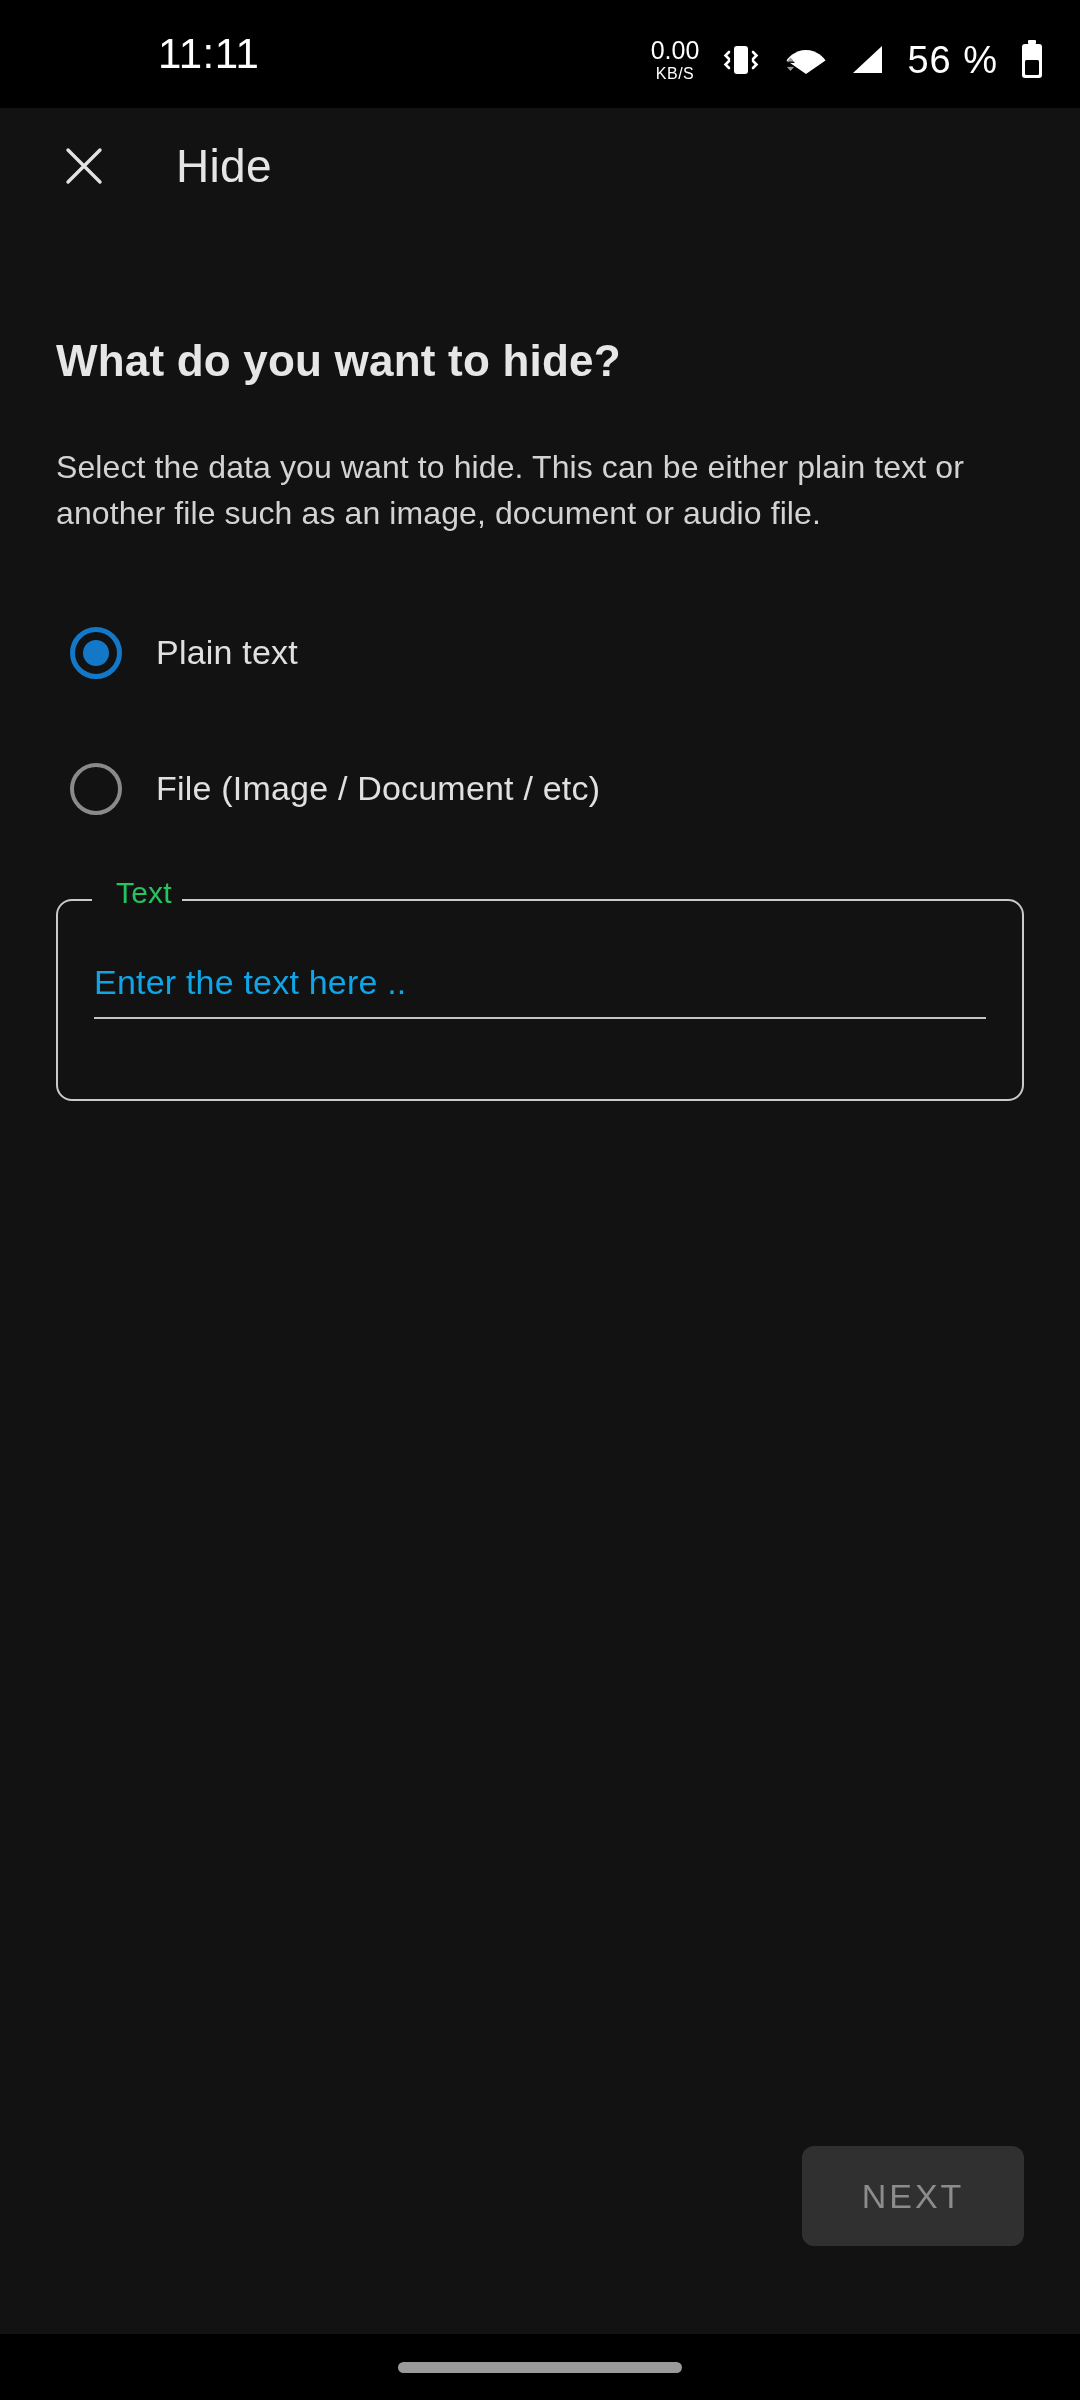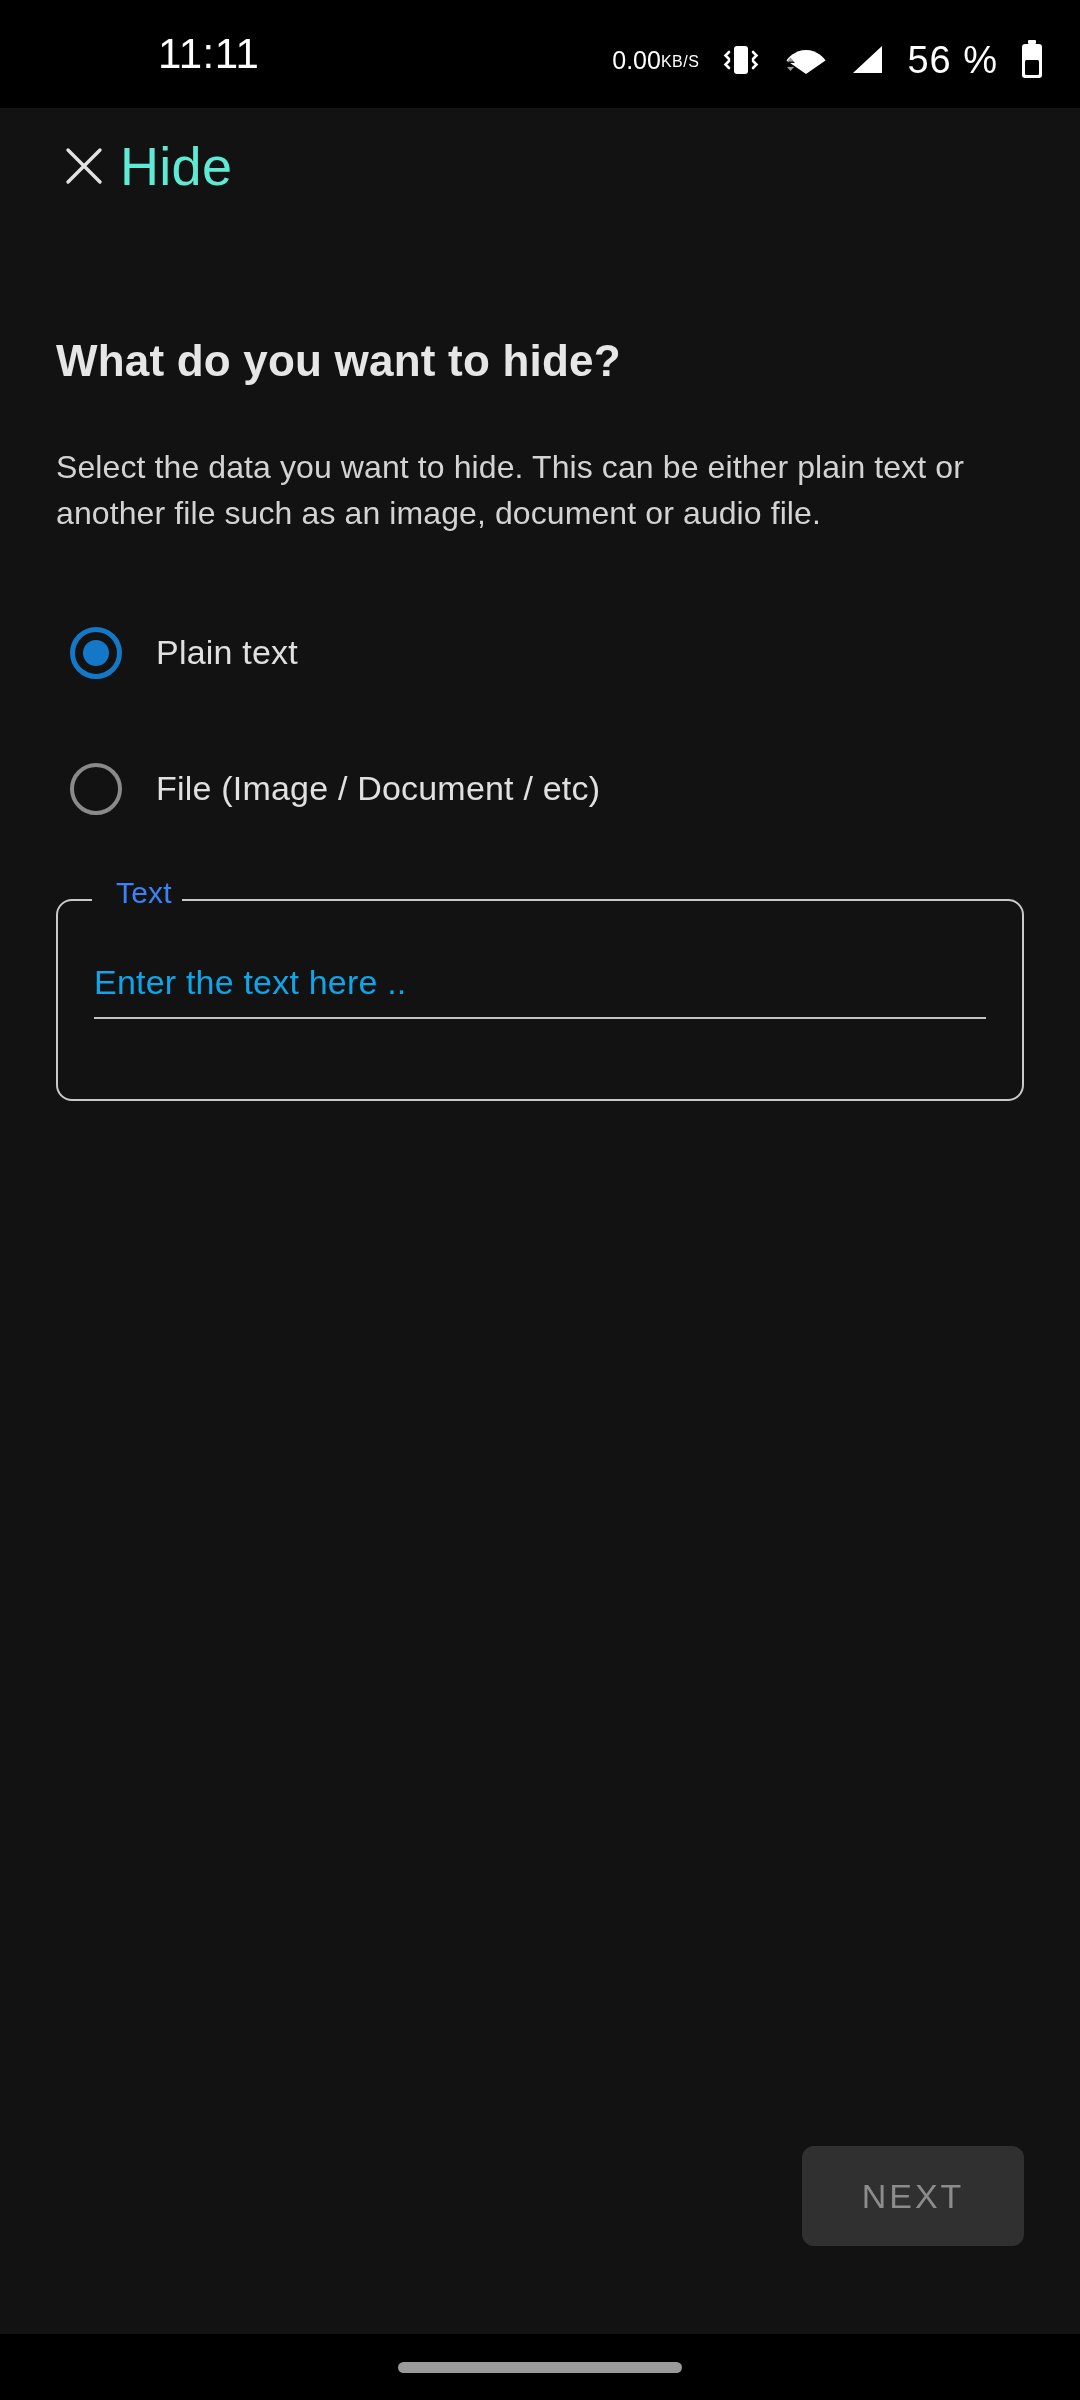--- a/index.html
+++ b/index.html
@@ -29,21 +29,21 @@
     position:absolute; left:158px; top:50%;
     transform:translateY(-50%);
     color:#ffffff; font-size:42px; letter-spacing:0.5px;
     font-weight:400;
   }
   .status-right {
     margin-left:auto;
     display:flex; align-items:center; gap:20px;
   }
   .netspeed {
-    display:flex; flex-direction:row; align-items:center;
+    display:flex; flex-direction:column; align-items:center;
     line-height:1; color:#fff;
   }
   .netspeed .ns-val { font-size:25px; letter-spacing:0px; }
   .netspeed .ns-unit { font-size:16px; letter-spacing:0.5px; margin-top:3px; }
 
   .ic { display:block; }
 
   .battpct { color:#fff; font-size:38px; letter-spacing:1px; white-space:nowrap; }
 
   
@@ -53,22 +53,23 @@
     display:flex; align-items:center;
     padding-left:48px;
     flex:0 0 auto;
   }
   .close-btn {
     width:72px; height:72px;
     display:flex; align-items:center; justify-content:center;
     cursor:pointer;
   }
   .app-title {
-    color:#5eead4;
-    font-size:54px;
+    color:#e5e5e5;
+    font-size:46px;
+    margin-left:56px;
     font-weight:400;
     letter-spacing:0.3px;
   }
 
   
   .content {
     flex:1 1 auto;
     background:#121212;
     position:relative;
     padding:0 56px;
@@ -135,21 +136,21 @@
   .field-notch {
     position:absolute;
     left:36px; top:-3px;
     height:6px;
     background:#121212;
     padding:0 14px;
   }
   .field-legend {
     position:absolute;
     left:50px; top:-23px;
-    color:#3b82f6;
+    color:#22c55e;
     font-size:30px;
     background:#121212;
     padding:0 10px;
     letter-spacing:0.2px;
   }
   .field-inner {
     position:absolute;
     left:38px; right:38px;
     top:58px;
   }

